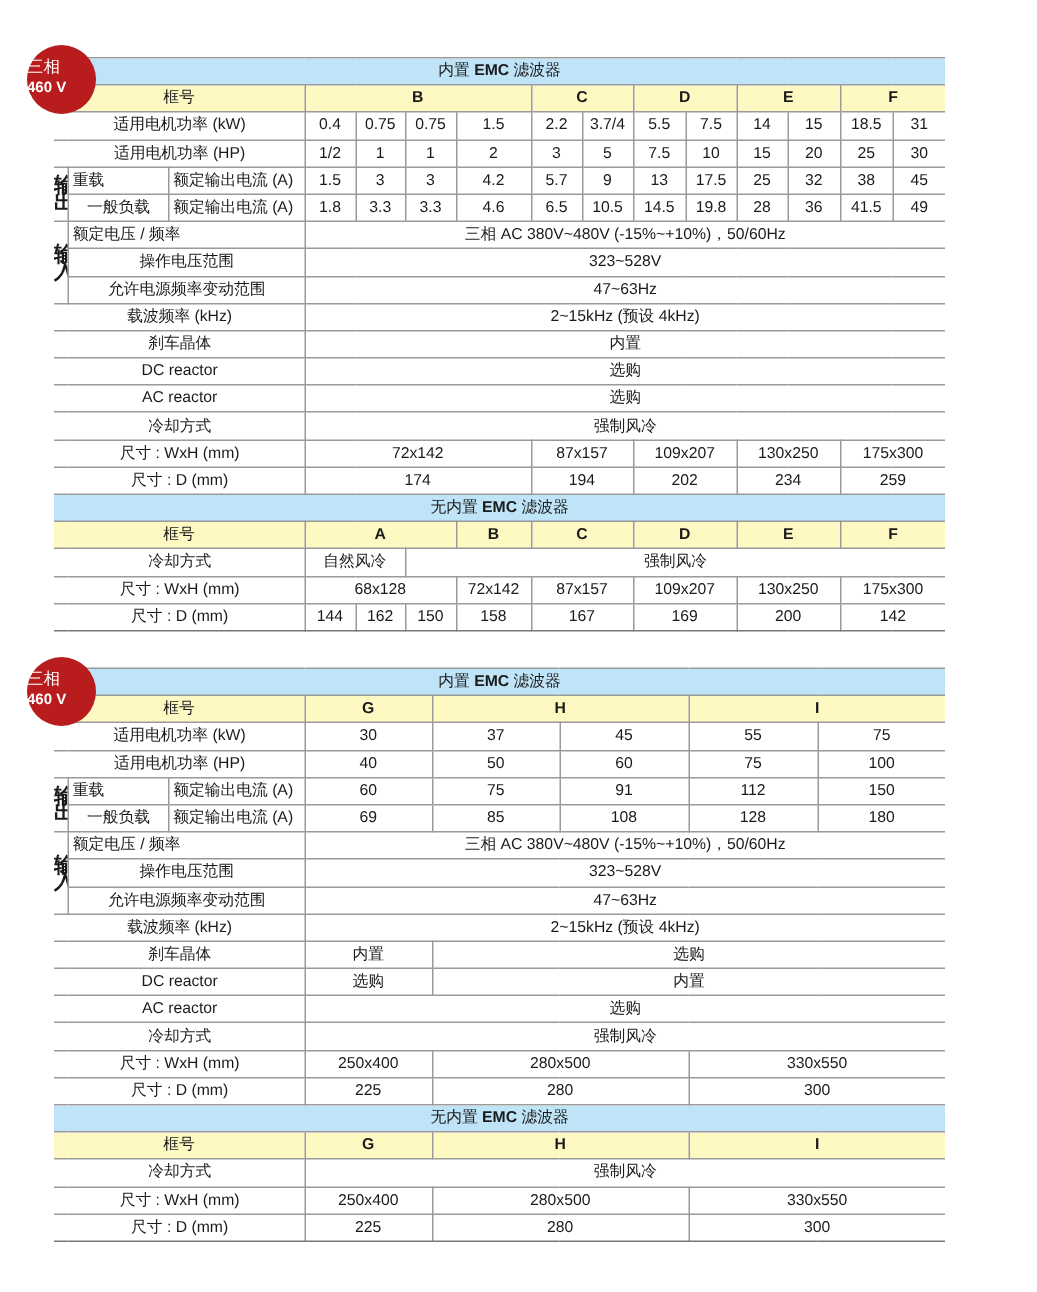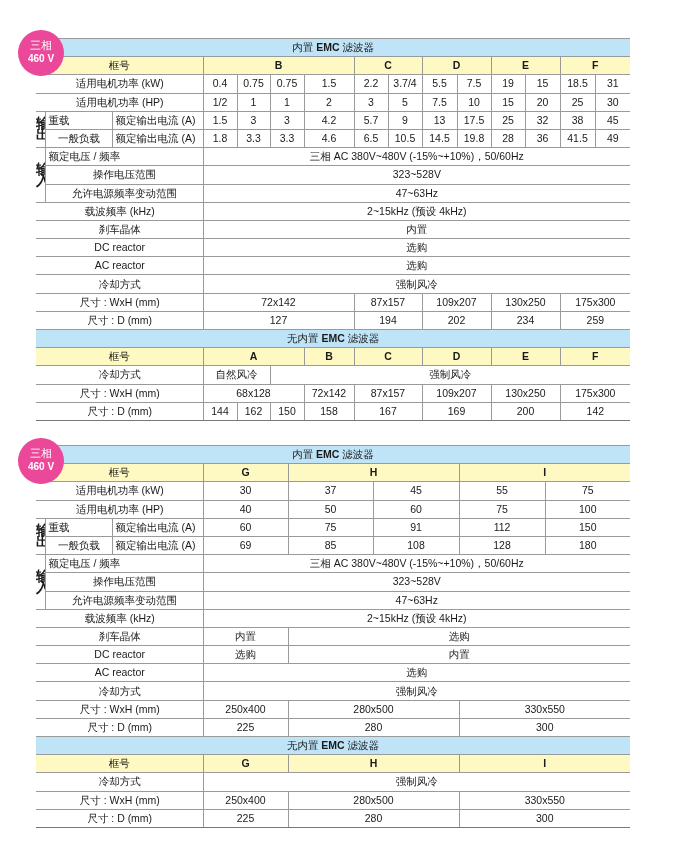--- a/index.html
+++ b/index.html
@@ -8,21 +8,21 @@
   table.spec { border-collapse:collapse; width:594px; table-layout:fixed; font-size:10.5px; }
   table.spec td { border:1px solid #9a9a9a; height:17px; padding:0 2px; text-align:center; white-space:nowrap; overflow:hidden; line-height:17px; }
   table.spec tr { height:18.2px; }
   table.spec td.lbl { text-align:left; padding-left:3px; }
   table.spec td.side { text-align:center; line-height:11px; padding:0; font-size:14px;font-weight:bold; }
   tr.emc td { background:#bfe3f7; font-weight:normal; border-left:none; border-right:none; }
   tr.emc td b { font-weight:bold; }
   tr.frame td { background:#fef9c3; font-weight:bold; }
   tr.frame td.lbl-c { font-weight:normal; text-align:center; }
   table.spec tr:last-child td { border-bottom:1.5px solid #777; }
-  .badge { position:absolute; width:46px; height:46px; border-radius:50%; background:#ec4899; color:#fff; text-align:center; font-size:11px; line-height:13px; box-sizing:border-box; padding-top:9px; z-index:3; }
+  .badge { position:absolute; width:46px; height:46px; border-radius:50%; background:#b91c1c; color:#fff; font-size:11px; line-height:13px; box-sizing:border-box; padding-top:9px; z-index:3; }
   .badge .v { font-weight:bold; font-size:10px; }
   table.spec td:first-child { border-left:none;text-align:center; }
   table.spec td:last-child { border-right:none; }
 </style>
 </head>
 <body>
 
 <div class="badge" style="left:18px; top:30px;">
   <div>三相</div>
   <div class="v">460 V</div>
@@ -62,21 +62,21 @@
   <tr>
     <td colspan="3" class="lbl">适用电机功率 (kW)</td>
     <td>0.4</td>
     <td>0.75</td>
     <td>0.75</td>
     <td>1.5</td>
     <td>2.2</td>
     <td>3.7/4</td>
     <td>5.5</td>
     <td>7.5</td>
-    <td>19</td>
+    <td>14</td>
     <td>15</td>
     <td>18.5</td>
     <td>31</td>
   </tr>
   <tr>
     <td colspan="3" class="lbl">适用电机功率 (HP)</td>
     <td>1/2</td>
     <td>1</td>
     <td>1</td>
     <td>2</td>
@@ -162,21 +162,21 @@
   <tr>
     <td colspan="3" class="lbl">尺寸 : WxH (mm)</td>
     <td colspan="4">72x142</td>
     <td colspan="2">87x157</td>
     <td colspan="2">109x207</td>
     <td colspan="2">130x250</td>
     <td colspan="2">175x300</td>
   </tr>
   <tr>
     <td colspan="3" class="lbl">尺寸 : D (mm)</td>
-    <td colspan="4">127</td>
+    <td colspan="4">174</td>
     <td colspan="2">194</td>
     <td colspan="2">202</td>
     <td colspan="2">234</td>
     <td colspan="2">259</td>
   </tr>
 
   <tr class="emc">
     <td colspan="15"><span>无内置 </span><b>EMC</b><span> 滤波器</span></td>
   </tr>
   <tr class="frame">

